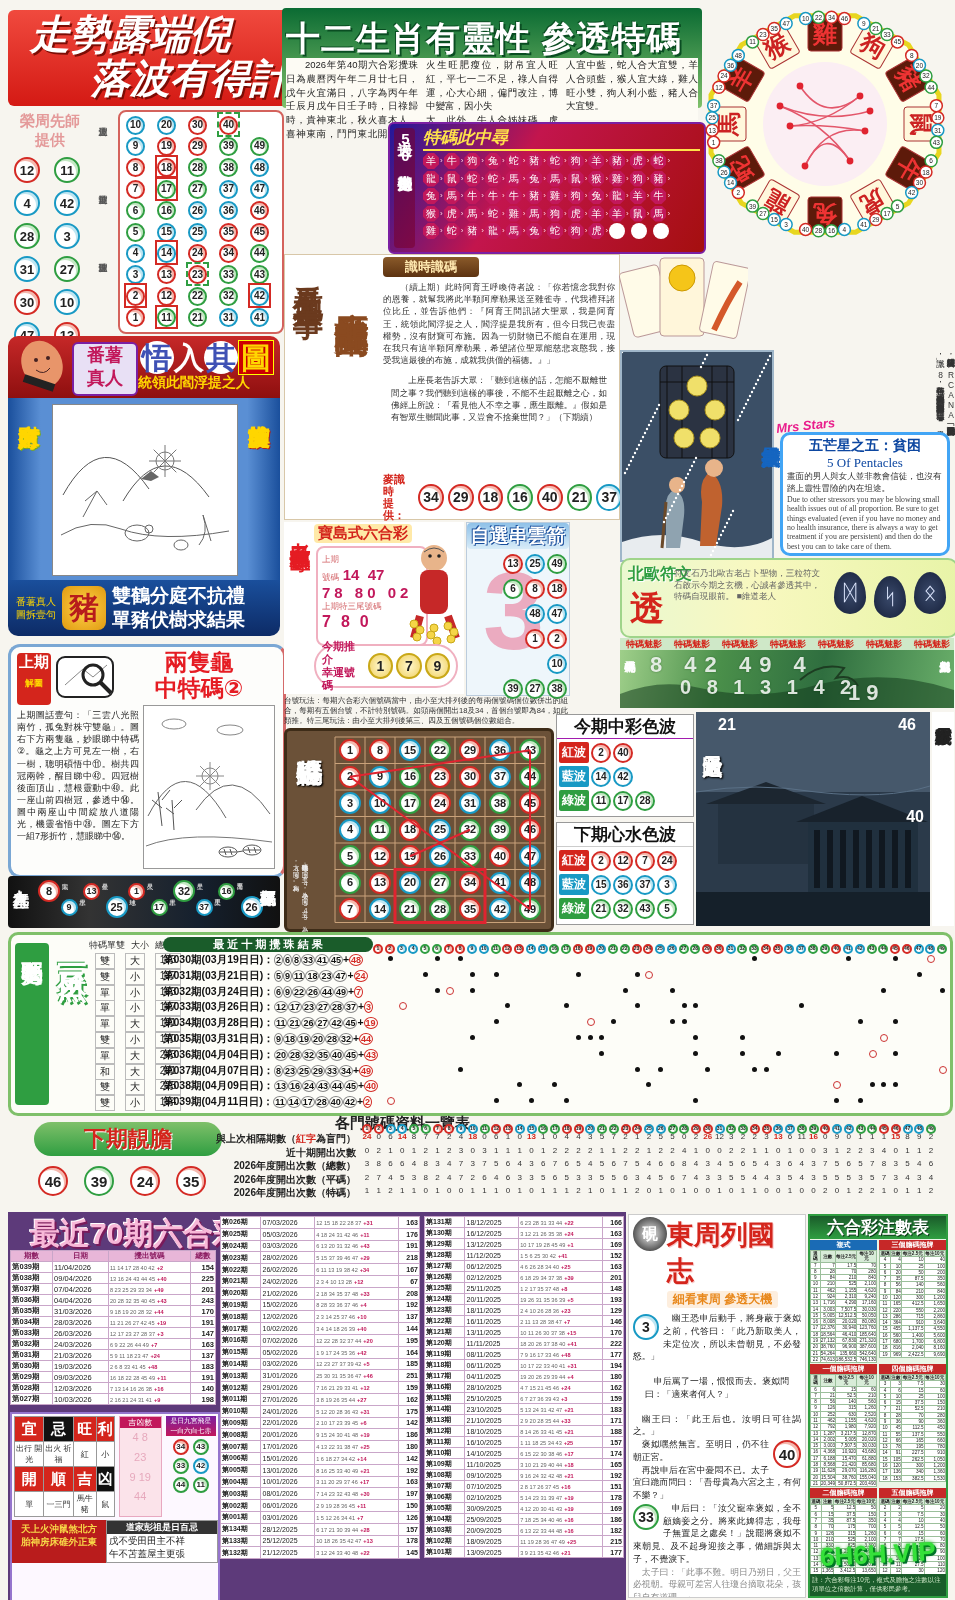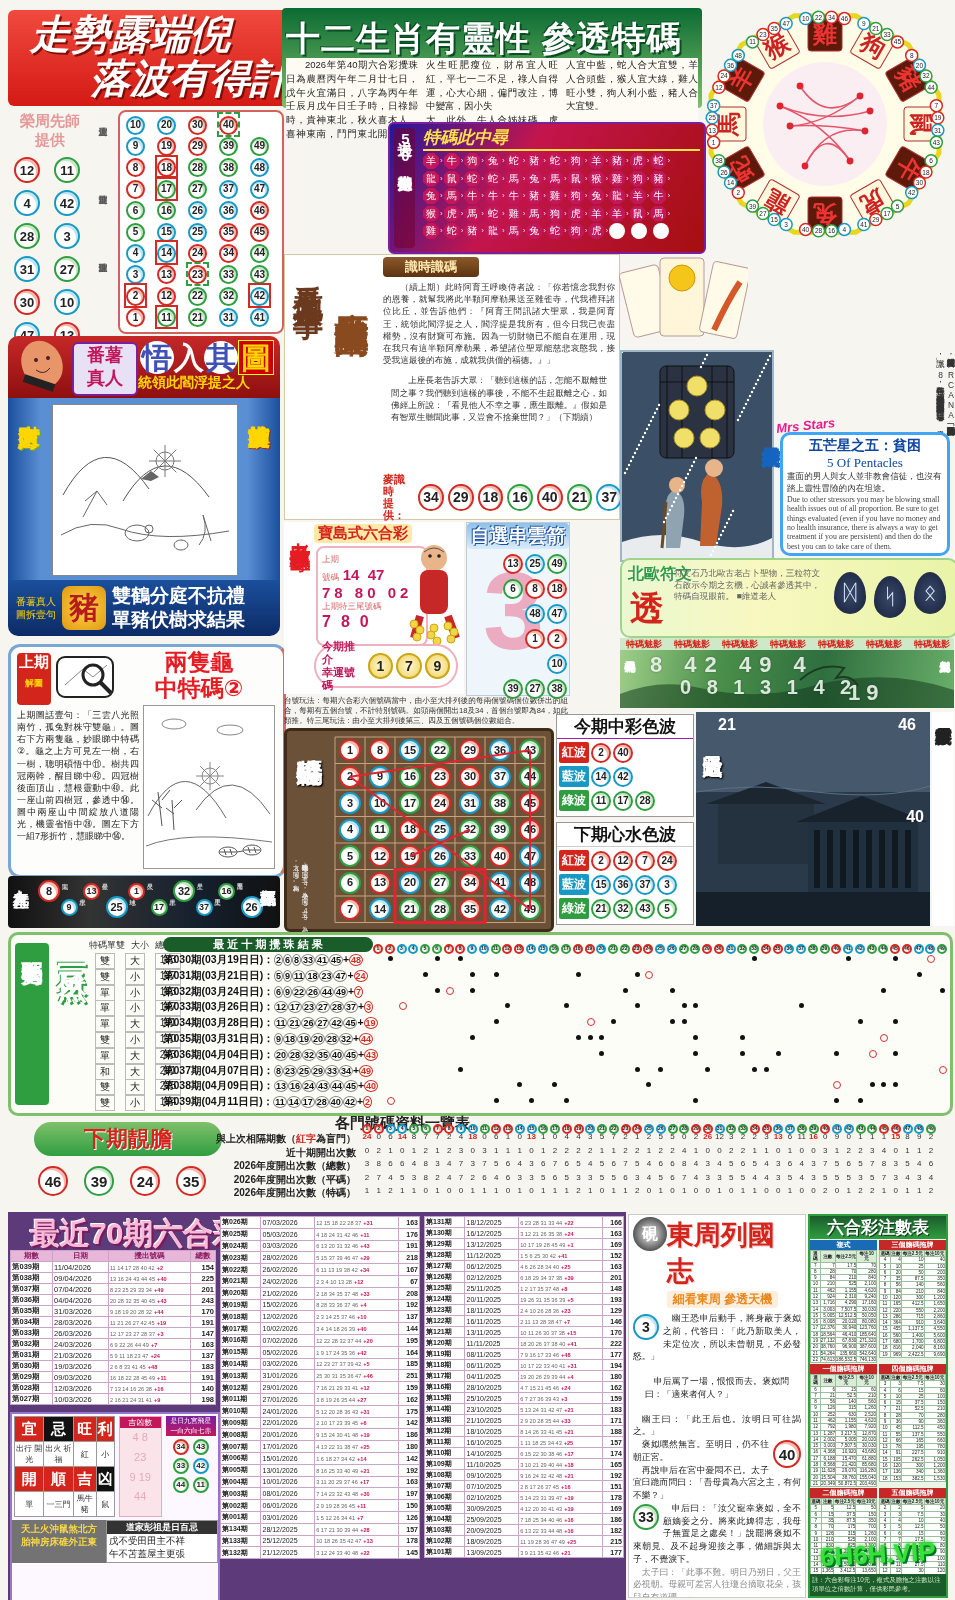--- a/index.html
+++ b/index.html
@@ -1887,21 +1887,21 @@
             <span class="ball b-green" style="width:16px;height:16px;font-size:8px;">33</span>
             <span class="ball b-blue" style="width:16px;height:16px;font-size:8px;">42</span>
           </div>
           <div style="display:flex;gap:4px;justify-content:center;margin:3px 0;">
             <span class="ball b-green" style="width:16px;height:16px;font-size:8px;">44</span>
             <span class="ball b-green" style="width:16px;height:16px;font-size:8px;">11</span>
           </div>
         </div>
       </div>
       <div style="display:flex;margin-top:1px;">
-        <div style="width:92px;background:#737373;color:#f8d848;font-size:9.5px;font-weight:bold;text-align:center;padding:3px 1px;">天上火沖鼠煞北方<br>胎神房床碓外正東</div>
+        <div style="width:92px;background:#b91c1c;color:#f8d848;font-size:9.5px;font-weight:bold;text-align:center;padding:3px 1px;">天上火沖鼠煞北方<br>胎神房床碓外正東</div>
         <div style="flex:1;border:1px solid #999;background:#fff;">
           <div style="background:#333;color:#fff;font-size:9px;font-weight:bold;text-align:center;">道家彭祖是日百忌</div>
           <div style="font-size:9.5px;font-family:'Liberation Serif',serif;padding:1px 2px;">戊不受田田主不祥<br>午不苫蓋屋主更張</div>
         </div>
       </div>
     </div>
     <div class="abs" style="left: 628px; top: 1214px; width: 178px; height: 384px; background: rgb(255, 255, 255); border: 1px solid rgb(204, 204, 204); padding: 2px 4px; box-sizing: border-box; overflow: hidden;">
       <div style="display:flex;align-items:flex-start;">
         <div style="width:34px;height:34px;border-radius:50%;background:radial-gradient(#f5f5f5,#555 70%);color:#fff;font-size:16px;font-weight:bold;text-align:center;line-height:34px;">硯</div>
         <div><div style="font-size:27px;font-weight:bold;color:#d4251c;text-shadow:1px 1px 0 #f8c8c8;">東周列國志</div><div style="font-size:12px;font-weight:bold;color:#e8881c;background:#fdeede;display:inline-block;padding:0 6px;border-radius:3px;">細看東周 參透天機</div></div>

